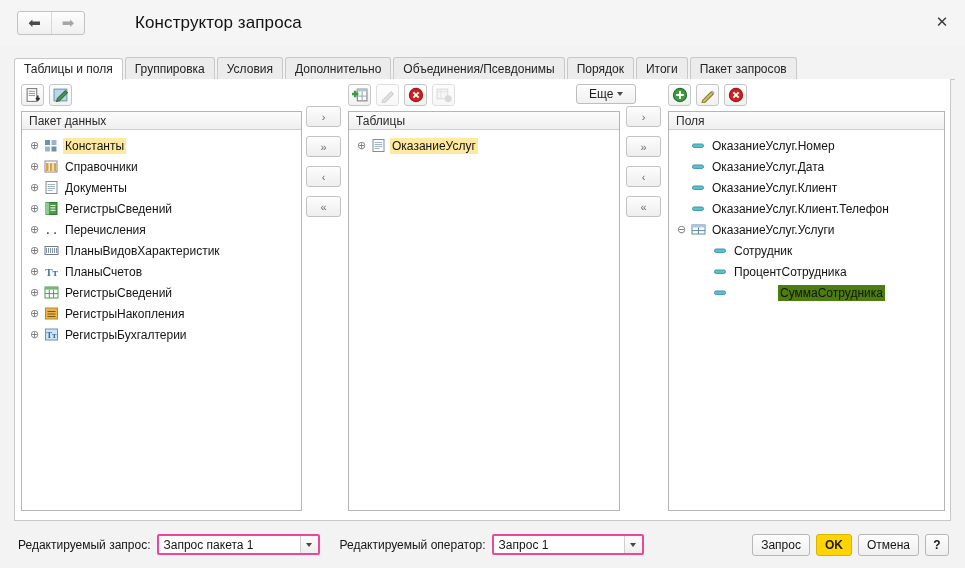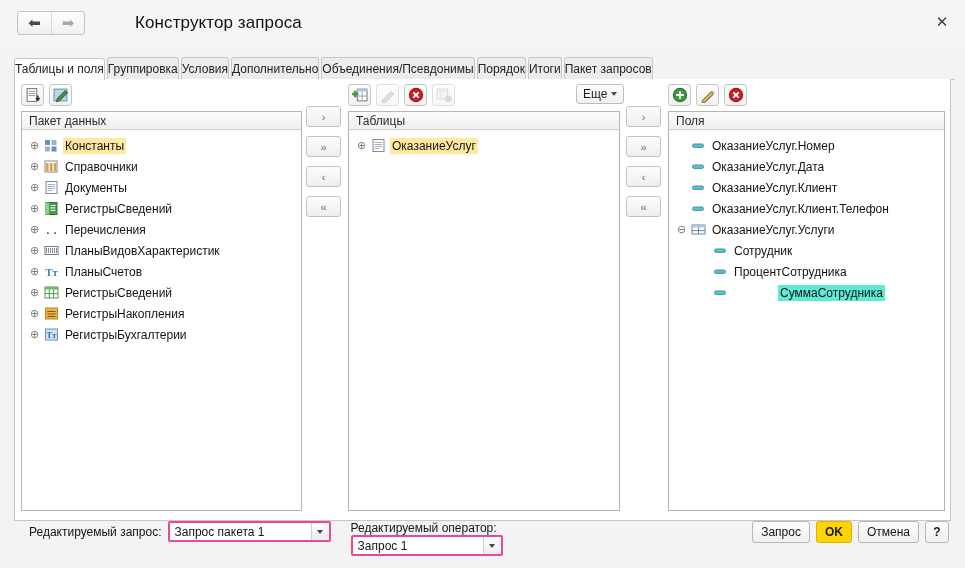--- a/index.html
+++ b/index.html
@@ -61,21 +61,21 @@
     position: absolute;
     left: 14px; top: 58px;
     right: 10px;
     height: 22px;
     display: flex;
     align-items: flex-end;
     border-bottom: 1px solid #c8c8c8;
   }
   .tab {
     height: 22px;
-    padding: 0 0;
+    padding: 0 9px;
     display: flex; align-items: center;
     font-size: 12px;
     color: #232323;
     background: #ececec;
     border: 1px solid #c8c8c8;
     border-bottom: none;
     border-radius: 3px 3px 0 0;
     margin-right: 2px;
     cursor: default;
     white-space: nowrap;
@@ -160,21 +160,21 @@
     margin-right: 6px;
     flex: 0 0 15px;
     position: relative;
   }
   .lbl { color: #141414; }
   .lbl.hl {
     background: #ffe9a0;
     padding: 1px 2px;
     margin: -1px -2px;
   }
-  .lbl.hl.strong { background: #5eead4; margin-left: 44px; }
+  .lbl.hl.strong { background: #4d7c0f; margin-left: 44px; }
 
   
   .xfer {
     position: absolute;
     width: 35px;
   }
   .xbtn {
     width: 35px; height: 21px;
     margin-bottom: 9px;
     border: 1px solid #c2c2c2;
@@ -182,44 +182,44 @@
     background: linear-gradient(#fdfdfd,#eeeeee);
     display: flex; align-items: center; justify-content: center;
     font-size: 11px;
     color: #6a6a6a;
     cursor: default;
   }
 
   
   .more {
     height: 20px;
-    padding: 0 6px;
+    padding: 0 12px;
     border: 1px solid #bdbdbd;
     border-radius: 3px;
     background: linear-gradient(#fdfdfd,#f0f0f0);
     display: flex; align-items: center;
     font-size: 12px; color: #1c1c1c;
     cursor: default;
     justify-content: flex-end;
   }
   .more .caret {
     margin-left: 4px;
     border-left: 3.5px solid transparent;
     border-right: 3.5px solid transparent;
     border-top: 4px solid #4a4a4a;
   }
 
   
   .bottom {
     position: absolute;
-    left: 11px; right: 0; bottom: 0;
+    left: 0; right: 0; bottom: 0;
     height: 47px;
     background: #f3f3f3;
     display: flex;
-    align-items: flex-start;
+    align-items: center;
   }
   .fld-label { font-size: 12px; color: #141414; margin-right: 6px; }
   .combo {
     height: 21px;
     border: 2px solid #ec4899;
     background: #fff;
     display: flex;
     align-items: stretch;
     border-radius: 2px;
   }
@@ -598,21 +598,21 @@
   <div style="margin-left:18px;display:flex;align-items:center;">
     <span class="fld-label">Редактируемый запрос:</span>
     <div class="combo" style="width:163px;">
       <div class="val">Запрос пакета 1</div>
       <div class="drop">
           <i></i>
         </div>
     </div>
   </div>
 
-  <div style="margin-left:20px;display:flex;align-items:center;flex-direction:column;">
+  <div style="margin-left:20px;display:flex;align-items:center;">
     <span class="fld-label">Редактируемый оператор:</span>
     <div class="combo" style="width:152px;">
       <div class="val">Запрос 1</div>
       <div class="drop">
           <i></i>
         </div>
     </div>
   </div>
 
   <div style="margin-left:auto;margin-right:16px;display:flex;align-items:center;" id="footer-btns">

